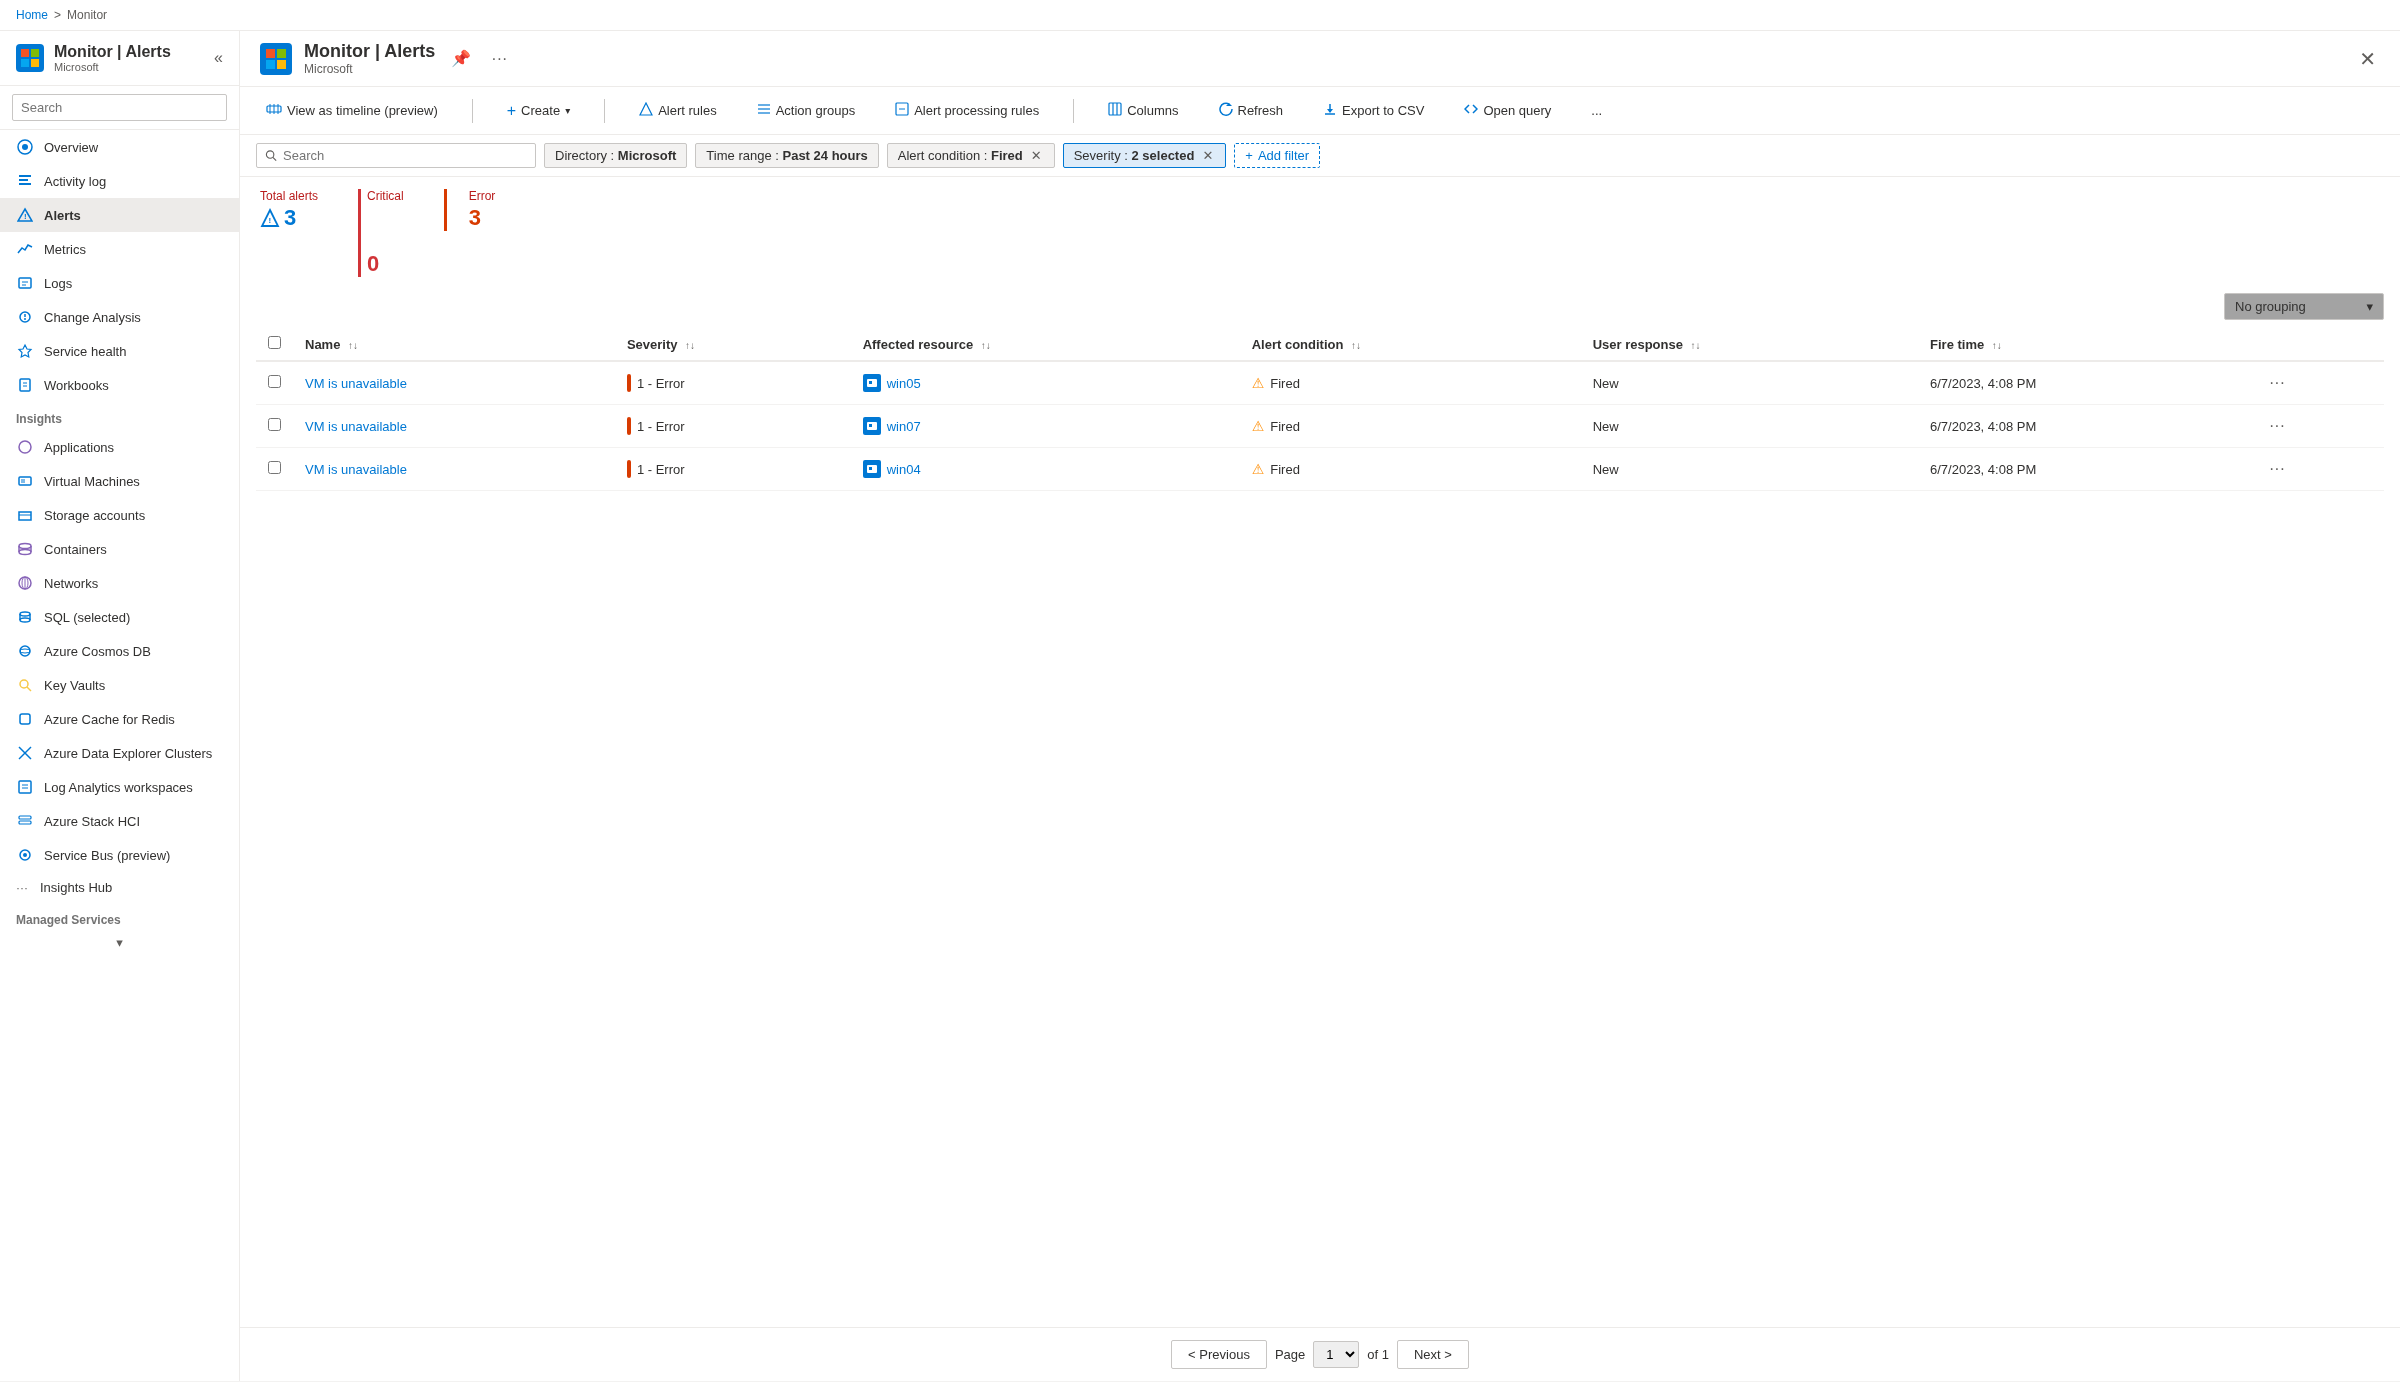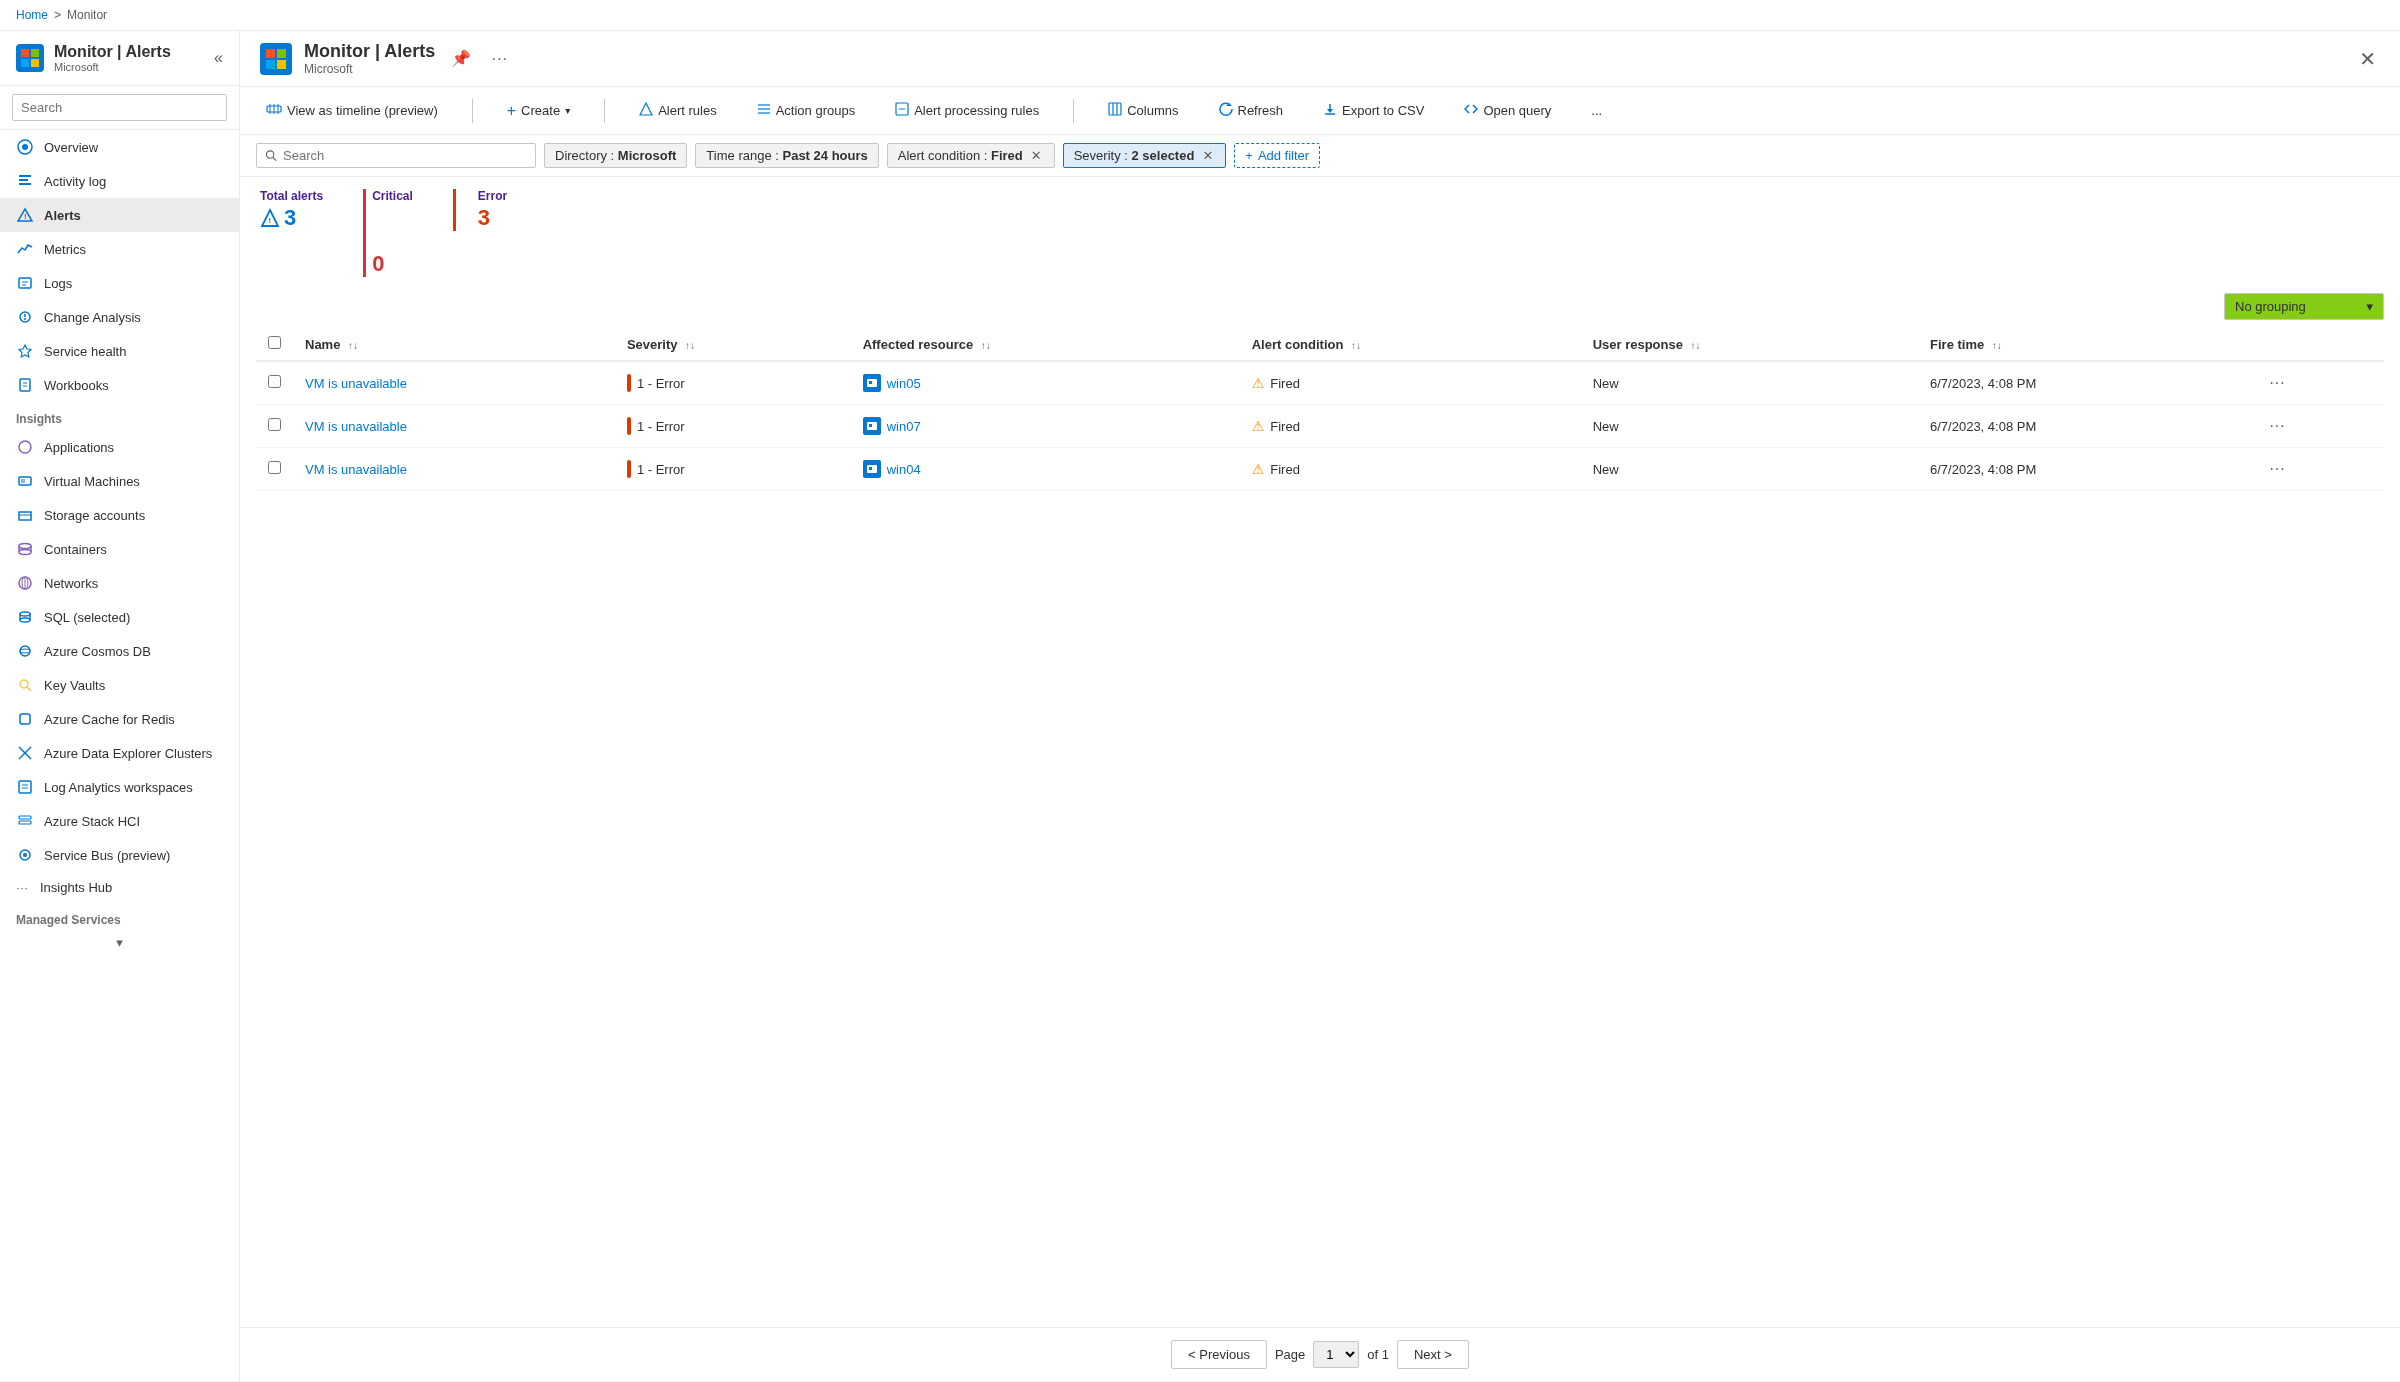--- a/index.html
+++ b/index.html
@@ -50,32 +50,32 @@
     .filter-search { display: flex; align-items: center; border: 1px solid #c8c6c4; border-radius: 2px; padding: 4px 8px; gap: 6px; width: 280px; }
     .filter-search input { border: none; outline: none; font-size: 13px; width: 100%; color: #323130; }
     .filter-chip { display: flex; align-items: center; gap: 6px; padding: 4px 10px; background: #f3f2f1; border: 1px solid #c8c6c4; border-radius: 2px; font-size: 13px; color: #323130; white-space: nowrap; }
     .filter-chip-close { background: none; border: none; cursor: pointer; color: #605e5c; font-size: 13px; padding: 0 2px; }
     .filter-chip-selected { background: #deecf9; border-color: #0078d4; }
     .add-filter-btn { display: flex; align-items: center; gap: 5px; padding: 4px 10px; border: 1px dashed #0078d4; background: none; cursor: pointer; color: #0078d4; font-size: 13px; border-radius: 2px; }
 
     
     .stats-bar { display: flex; align-items: flex-start; padding: 12px 20px 8px; gap: 40px; background: #fff; }
     .stat-item { display: flex; flex-direction: column; gap: 2px; }
-    .stat-label { font-size: 12px; color: #4c1d95; font-weight: bold; }
+    .stat-label { font-size: 12px; color: #b91c1c; }
     .stat-value { font-size: 22px; font-weight: 600; display: flex; align-items: center; gap: 4px; }
     .stat-value.total { color: #0078d4; }
     .stat-value.critical { color: #d13438; }
     .stat-value.error { color: #d83b01; }
     .stat-bar-left { border-left: 3px solid #d13438; padding-left: 6px; gap: 48px; }
     .stat-bar-orange { border-left: 3px solid #d83b01; padding-left: 22px; }
 
     
     .table-wrapper { flex: 1; overflow-y: auto; padding: 0 16px; background: #fff; }
     .grouping-bar { display: flex; justify-content: flex-end; align-items: center; padding: 8px 0; }
-    .grouping-select { display: flex; align-items: center; gap: 0; padding: 5px 10px; border: 1px solid #c8c6c4; border-radius: 2px; background: #84cc16; cursor: pointer; font-size: 13px; color: #323130; min-width: 160px; justify-content: space-between; }
+    .grouping-select { display: flex; align-items: center; gap: 0; padding: 5px 10px; border: 1px solid #c8c6c4; border-radius: 2px; background: #a3a3a3; cursor: pointer; font-size: 13px; color: #323130; min-width: 160px; justify-content: space-between; }
 
     table { width: 100%; border-collapse: collapse; }
     thead tr { border-bottom: 2px solid #edebe9; }
     th { padding: 8px 12px; text-align: left; font-size: 13px; font-weight: 600; color: #323130; white-space: nowrap; }
     th .sort-icon { color: #605e5c; font-size: 10px; margin-left: 4px; }
     td { padding: 10px 12px; font-size: 13px; color: #323130; border-bottom: 1px solid #f3f2f1; vertical-align: middle; }
     .cb-col { width: 36px; }
     .row-link { color: #0078d4; text-decoration: none; cursor: pointer; }
     .severity-badge { display: flex; align-items: center; gap: 6px; }
     .sev-bar { width: 4px; height: 18px; border-radius: 2px; flex-shrink: 0; }

